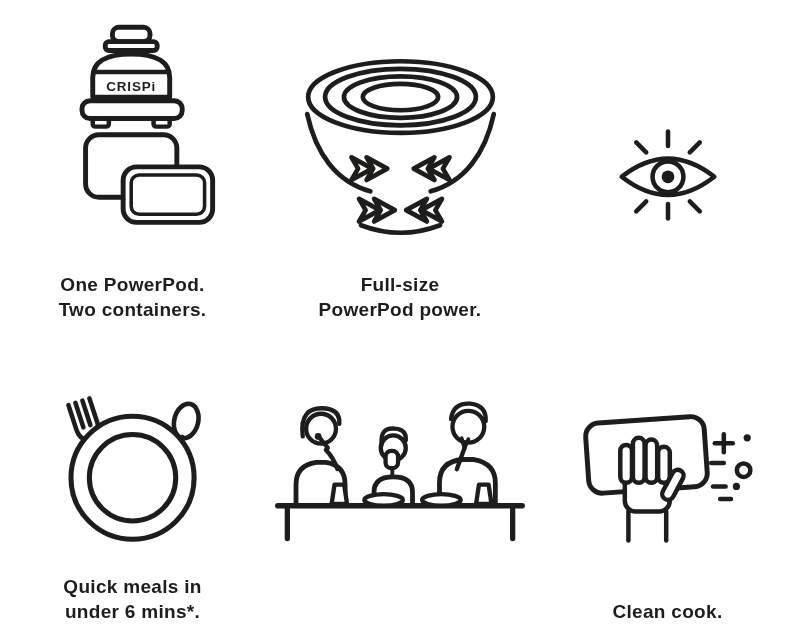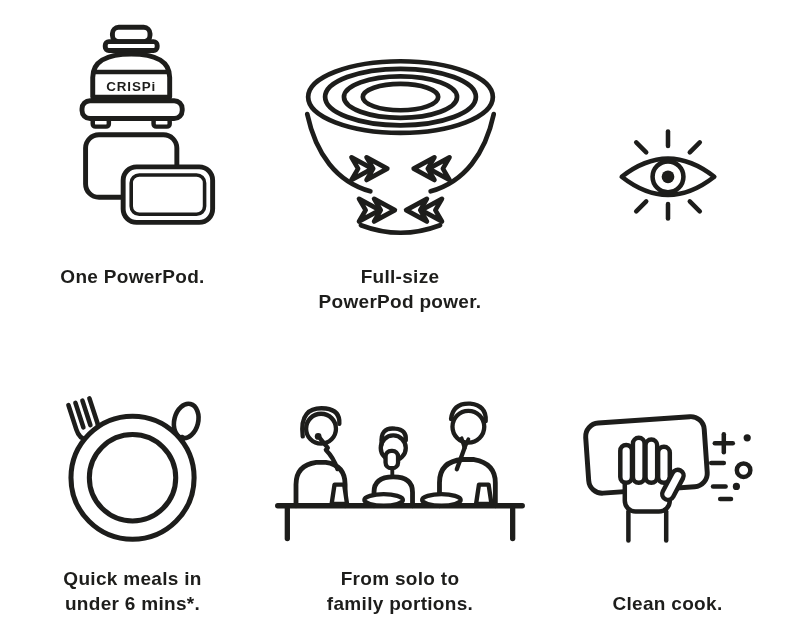--- a/index.html
+++ b/index.html
@@ -12,21 +12,21 @@
     width:800px;height:637px;
     display:grid;
     grid-template-columns:265px 270px 265px;
     grid-template-rows:332px 305px;
   }
   .cell{display:flex;flex-direction:column;align-items:center;}
   .icon-zone{display:flex;align-items:flex-end;justify-content:center;width:100%;}
   .row1 .icon-zone{height:252px;align-items:flex-end;}
   .row2 .icon-zone{height:222px;}
   .caption{
-    margin-top:12px;text-align:center;
+    margin-top:20px;text-align:center;
     font-size:19px;font-weight:700;line-height:1.32;letter-spacing:.3px;
     color:#1d1d1b;
   }
   svg{display:block;}
   .lift-lg{margin-bottom:26px;}
   .lift-sm{margin-bottom:6px;}
   .ink-stroke{stroke:#1d1d1b;fill:none;stroke-linecap:round;stroke-linejoin:round;}
   .ink-fill{fill:#1d1d1b;stroke:none;}
   .white-fill{fill:#ffffff;}
   .brand-text{
@@ -54,20 +54,21 @@
         <rect class="ink-stroke" stroke-width="5" x="50" y="110" width="18" height="9" rx="3"></rect>
         <rect class="ink-stroke" stroke-width="5" x="118" y="110" width="18" height="9" rx="3"></rect>
 
         <rect class="ink-stroke white-fill" stroke-width="5.5" x="42" y="128" width="102" height="70" rx="15"></rect>
         <rect class="ink-stroke white-fill" stroke-width="5.5" x="84" y="164" width="100" height="62" rx="15"></rect>
         <rect class="ink-stroke" stroke-width="4" x="93" y="173" width="82" height="44" rx="9"></rect>
       </svg>
     </div>
     <div class="caption">
       <span>One PowerPod.</span><br>
+      <span>Two containers.</span>
     </div>
   </div>
 
   <div class="cell row1">
     <div class="icon-zone">
       <svg class="lift-sm" width="245" height="198" viewBox="0 0 260 210">
         <ellipse class="ink-stroke" stroke-width="5" cx="130" cy="52" rx="98" ry="38"></ellipse>
         <ellipse class="ink-stroke" stroke-width="5" cx="130" cy="52" rx="80" ry="30"></ellipse>
         <ellipse class="ink-stroke" stroke-width="5" cx="130" cy="52" rx="60" ry="22"></ellipse>
         <ellipse class="ink-stroke" stroke-width="5" cx="130" cy="52" rx="40" ry="14"></ellipse>
@@ -163,22 +164,21 @@
         <line class="ink-stroke" stroke-width="5.5" x1="18" y1="121" x2="18" y2="152"></line>
         <line class="ink-stroke" stroke-width="5.5" x1="252" y1="121" x2="252" y2="152"></line>
 
         <path class="ink-stroke white-fill" stroke-width="4.5" d="M64,116 L80,116 L77,96 L67,96 Z"></path>
         <ellipse class="ink-stroke white-fill" stroke-width="4.5" cx="118" cy="112" rx="20" ry="6"></ellipse>
         <ellipse class="ink-stroke white-fill" stroke-width="4.5" cx="178" cy="112" rx="20" ry="6"></ellipse>
         <path class="ink-stroke white-fill" stroke-width="4.5" d="M214,116 L230,116 L227,96 L217,96 Z"></path>
       </svg>
     </div>
     <div class="caption">
-      <span>From solo to</span><br>
-      <span>family portions.</span>
+      <br>
     </div>
   </div>
 
   <div class="cell row2">
     <div class="icon-zone">
       <svg width="180" height="155" viewBox="0 0 200 170">
 
         <g transform="rotate(-4 76 60)">
           <rect class="ink-stroke white-fill" stroke-width="5.5" x="10" y="22" width="132" height="78" rx="15"></rect>
         </g>

